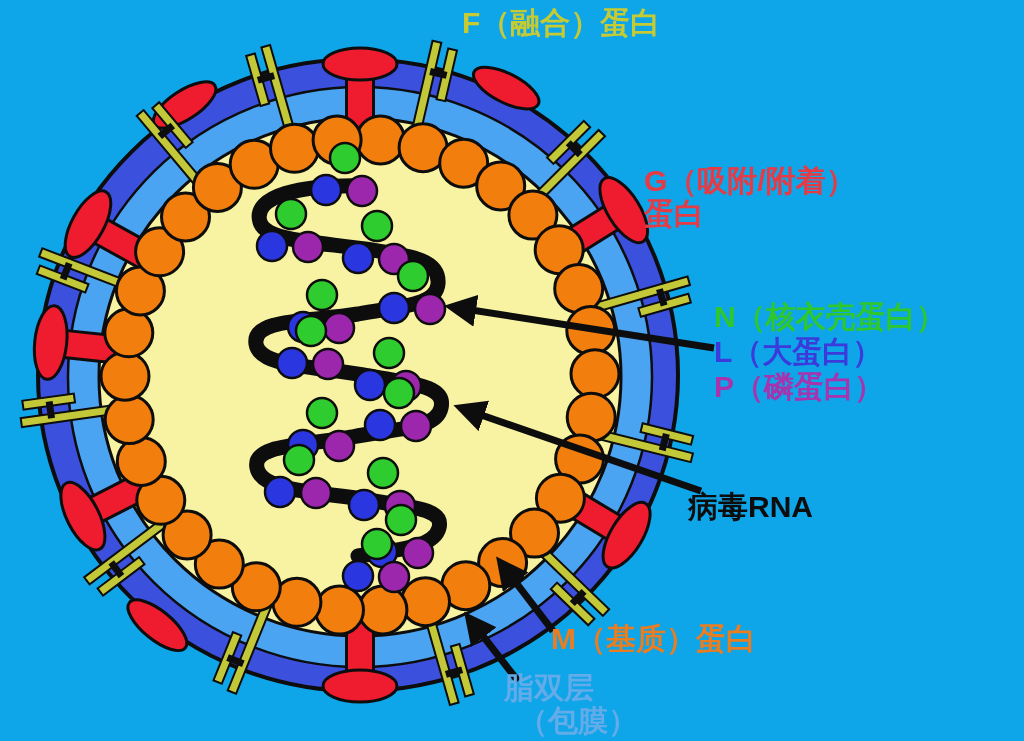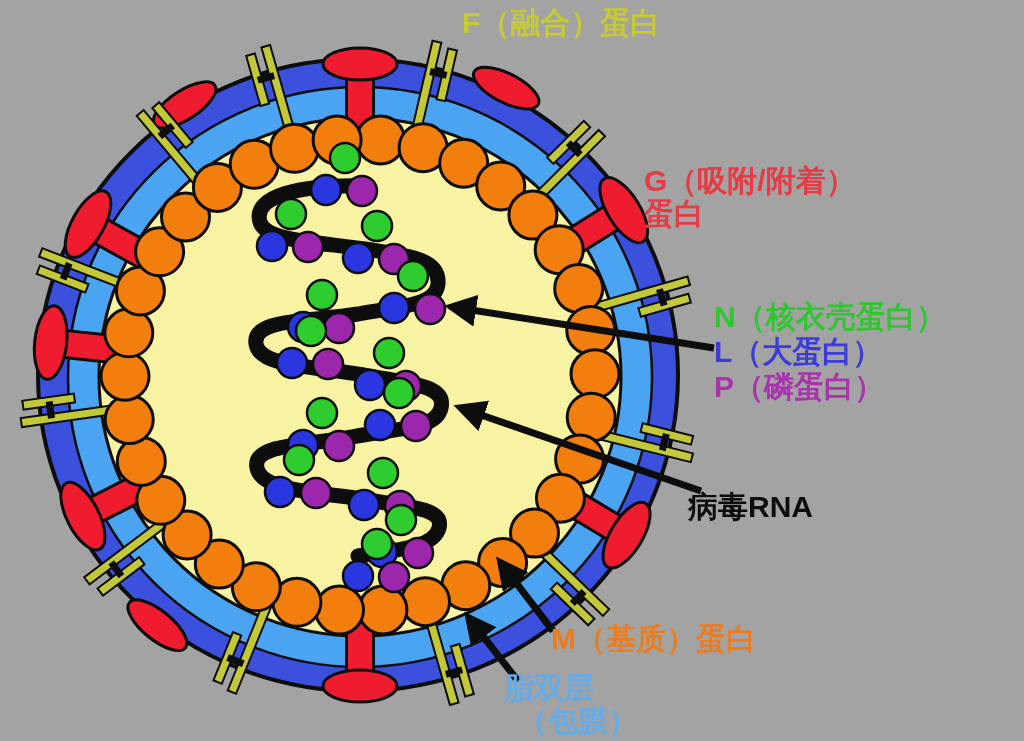--- a/index.html
+++ b/index.html
@@ -1,20 +1,20 @@
 <!DOCTYPE html>
 <html><head>
 <meta charset="utf-8">
 <style>
   html, body { margin: 0; padding: 0; background: #ffffff; }
   .stage {
     position: relative;
     width: 1024px;
     height: 741px;
-    background: #a3a3a3;
+    background: #0ea5e9;
     overflow: hidden;
     font-family: "Liberation Sans", sans-serif;
   }
   svg text.lbl {
     font-family: "Liberation Sans", sans-serif;
     font-weight: bold;
     font-size: 30px;
   }
 </style>
 </head>

